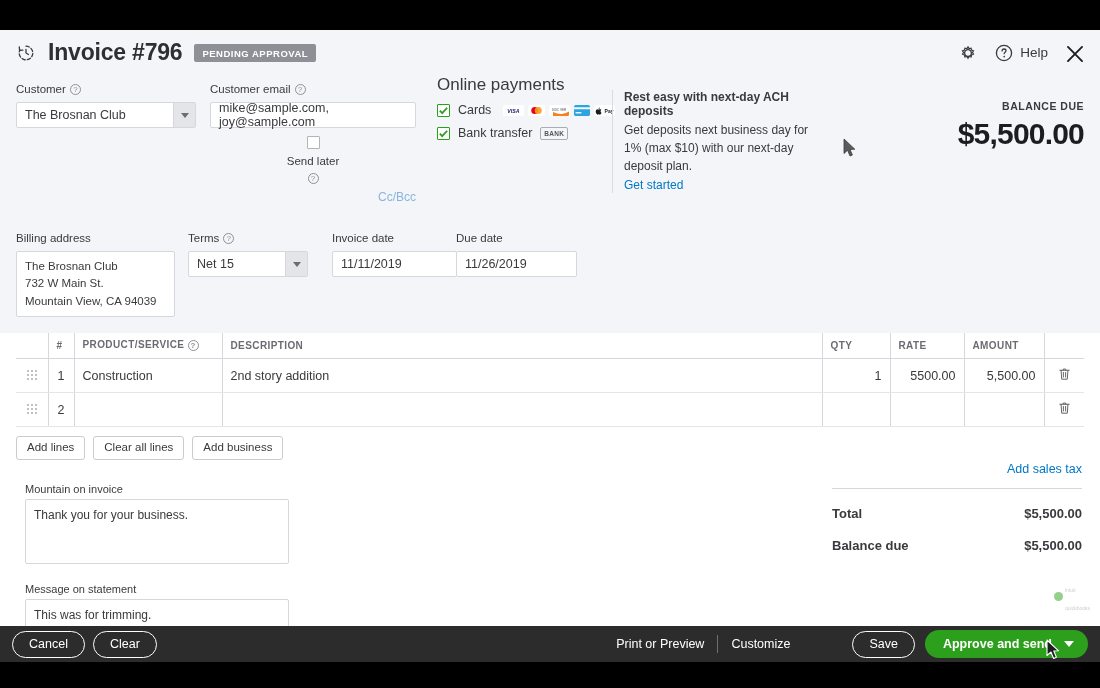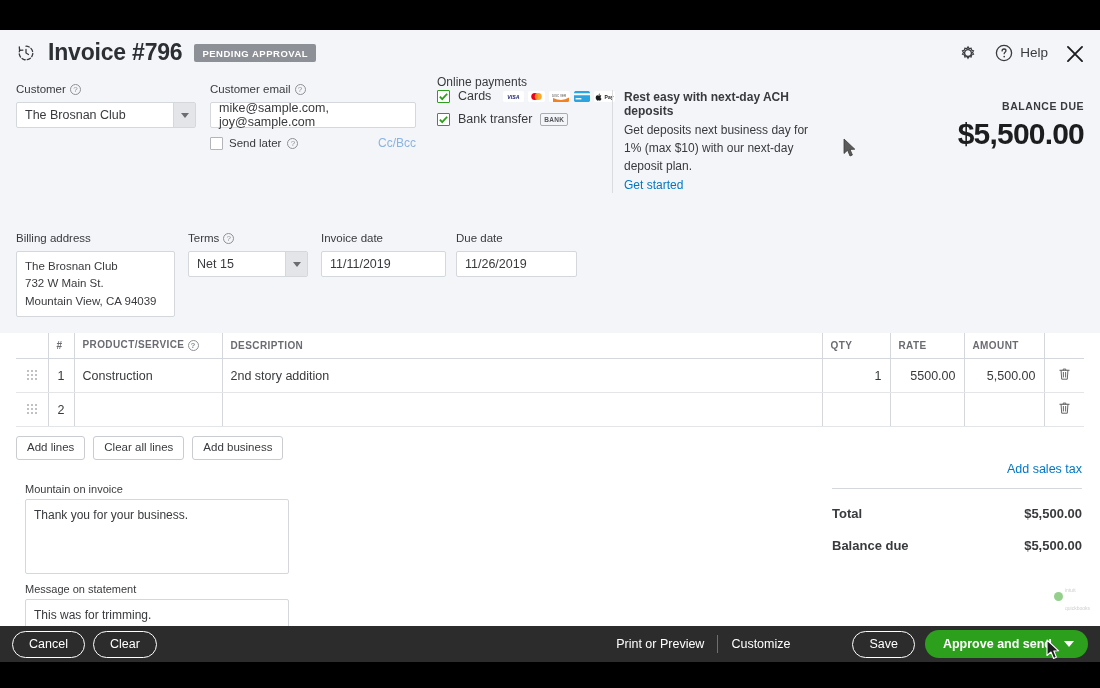--- a/index.html
+++ b/index.html
@@ -71,35 +71,35 @@
     background:#e3e5e8; border-left:1px solid #d4d7dc;
     display:flex; align-items:center; justify-content:center;
   }
   .caret { width:0;height:0;border-left:4px solid transparent;border-right:4px solid transparent;border-top:5px solid #6b6c72; }
 
   .abs { position:absolute; }
 
   
   #customer-block { left:16px; top:8px; width:180px; }
   #email-block { left:210px; top:8px; width:206px; }
-  .sendlater-row { display:flex; align-items:center; margin-top:8px; gap:6px; }
+  .sendlater-row { display:flex; align-items:center; margin-top:8px; gap:6px;flex-direction:column; }
   .cb {
     width:13px; height:13px; border:1px solid #b2b4b8;
     background:#fff; border-radius:1px; flex:0 0 auto;
     display:flex;align-items:center;justify-content:center;
   }
   .cb.checked { border-color:#2ca01c; }
   .cb.checked svg { display:block; }
   .cb svg { display:none; }
   .sendlater-txt { font-size:11.5px; color:#393a3d; }
   .ccbcc { margin-left:auto; font-size:12px; color:#8ab4de; }
 
   
   #payments-block { left:437px; top:0px; width:170px; }
-  .pay-title { font-size:12px; color:#393a3d; margin-bottom:0; }
+  .pay-title { font-size:17px; color:#393a3d; margin-bottom:8px; }
   .pay-row { display:flex; align-items:center; gap:8px; margin-bottom:9px; }
   .pay-label { font-size:12.5px; color:#393a3d; }
   .cardlogos { display:flex; align-items:center; gap:4px; margin-left:4px; }
   .logo { height:11px; border-radius:1.5px; display:block; }
   .bank-chip {
     border:1px solid #a9acb1; font-size:6.5px; letter-spacing:0.3px;
     padding:2px 3px; border-radius:2px; color:#51545a; font-weight:bold;
   }
 
   
@@ -113,21 +113,21 @@
   .bal-lbl { font-size:10.5px; font-weight:bold; letter-spacing:0.5px; color:#393a3d; }
   .bal-amt { font-size:30px; font-weight:bold; color:#1c1d1f; letter-spacing:-0.8px; margin-top:5px; }
 
   
   #billing-block { left:16px; top:157px; width:159px; }
   .billing-box {
     background:#ffffff; border:1px solid #d4d7dc; border-radius:2px;
     height:66px; padding:6px 8px; font-size:11.5px; line-height:1.5; color:#393a3d;
   }
   #terms-block { left:188px; top:157px; width:120px; }
-  #invdate-block { left:321px; top:157px; width:125px; }
+  #invdate-block { left:332px; top:157px; width:125px; }
   #duedate-block { left:456px; top:157px; width:121px; }
   .fld-gap { margin-top:7px; }
 
   
   .table-wrap { padding:0 16px; background:#ffffff; }
   table.items { width:100%; border-collapse:collapse; table-layout:fixed; }
   table.items th {
     font-size:10px; font-weight:bold; letter-spacing:0.4px;
     color:#6b6c72; text-align:left; padding:6px 8px 7px;
     border-bottom:1px solid #d4d7dc; vertical-align:bottom;
@@ -159,21 +159,21 @@
     font-family:"Liberation Sans", sans-serif; cursor:pointer;
   }
 
   
   .msg-label { font-size:11px; color:#393a3d; margin-bottom:4px; }
   .msg-box {
     background:#ffffff; border:1px solid #d4d7dc; border-radius:2px;
     font-size:12px; color:#393a3d; padding:7px 8px; line-height:1.4;
   }
   #msg-invoice-block { position:absolute; left:25px; top:483px; width:264px; }
-  #msg-invoice-block .msg-box { height:75px; }
+  #msg-invoice-block .msg-box { height:65px; }
   #msg-statement-block { position:absolute; left:25px; top:583px; width:264px; }
   #msg-statement-block .msg-box { height:40px; }
 
   
   #totals-block { position:absolute; right:18px; top:462px; width:250px; }
   .addtax { text-align:right; font-size:12.5px; color:#0077c5; }
   .tot-rule { border-top:1px solid #d4d7dc; margin:12px 0 0; }
   .tot-row { display:flex; justify-content:space-between; align-items:baseline; margin-top:17px; }
   .tot-lbl { font-size:13px; font-weight:bold; color:#393a3d; }
   .tot-val { font-size:13px; font-weight:bold; color:#393a3d; }

